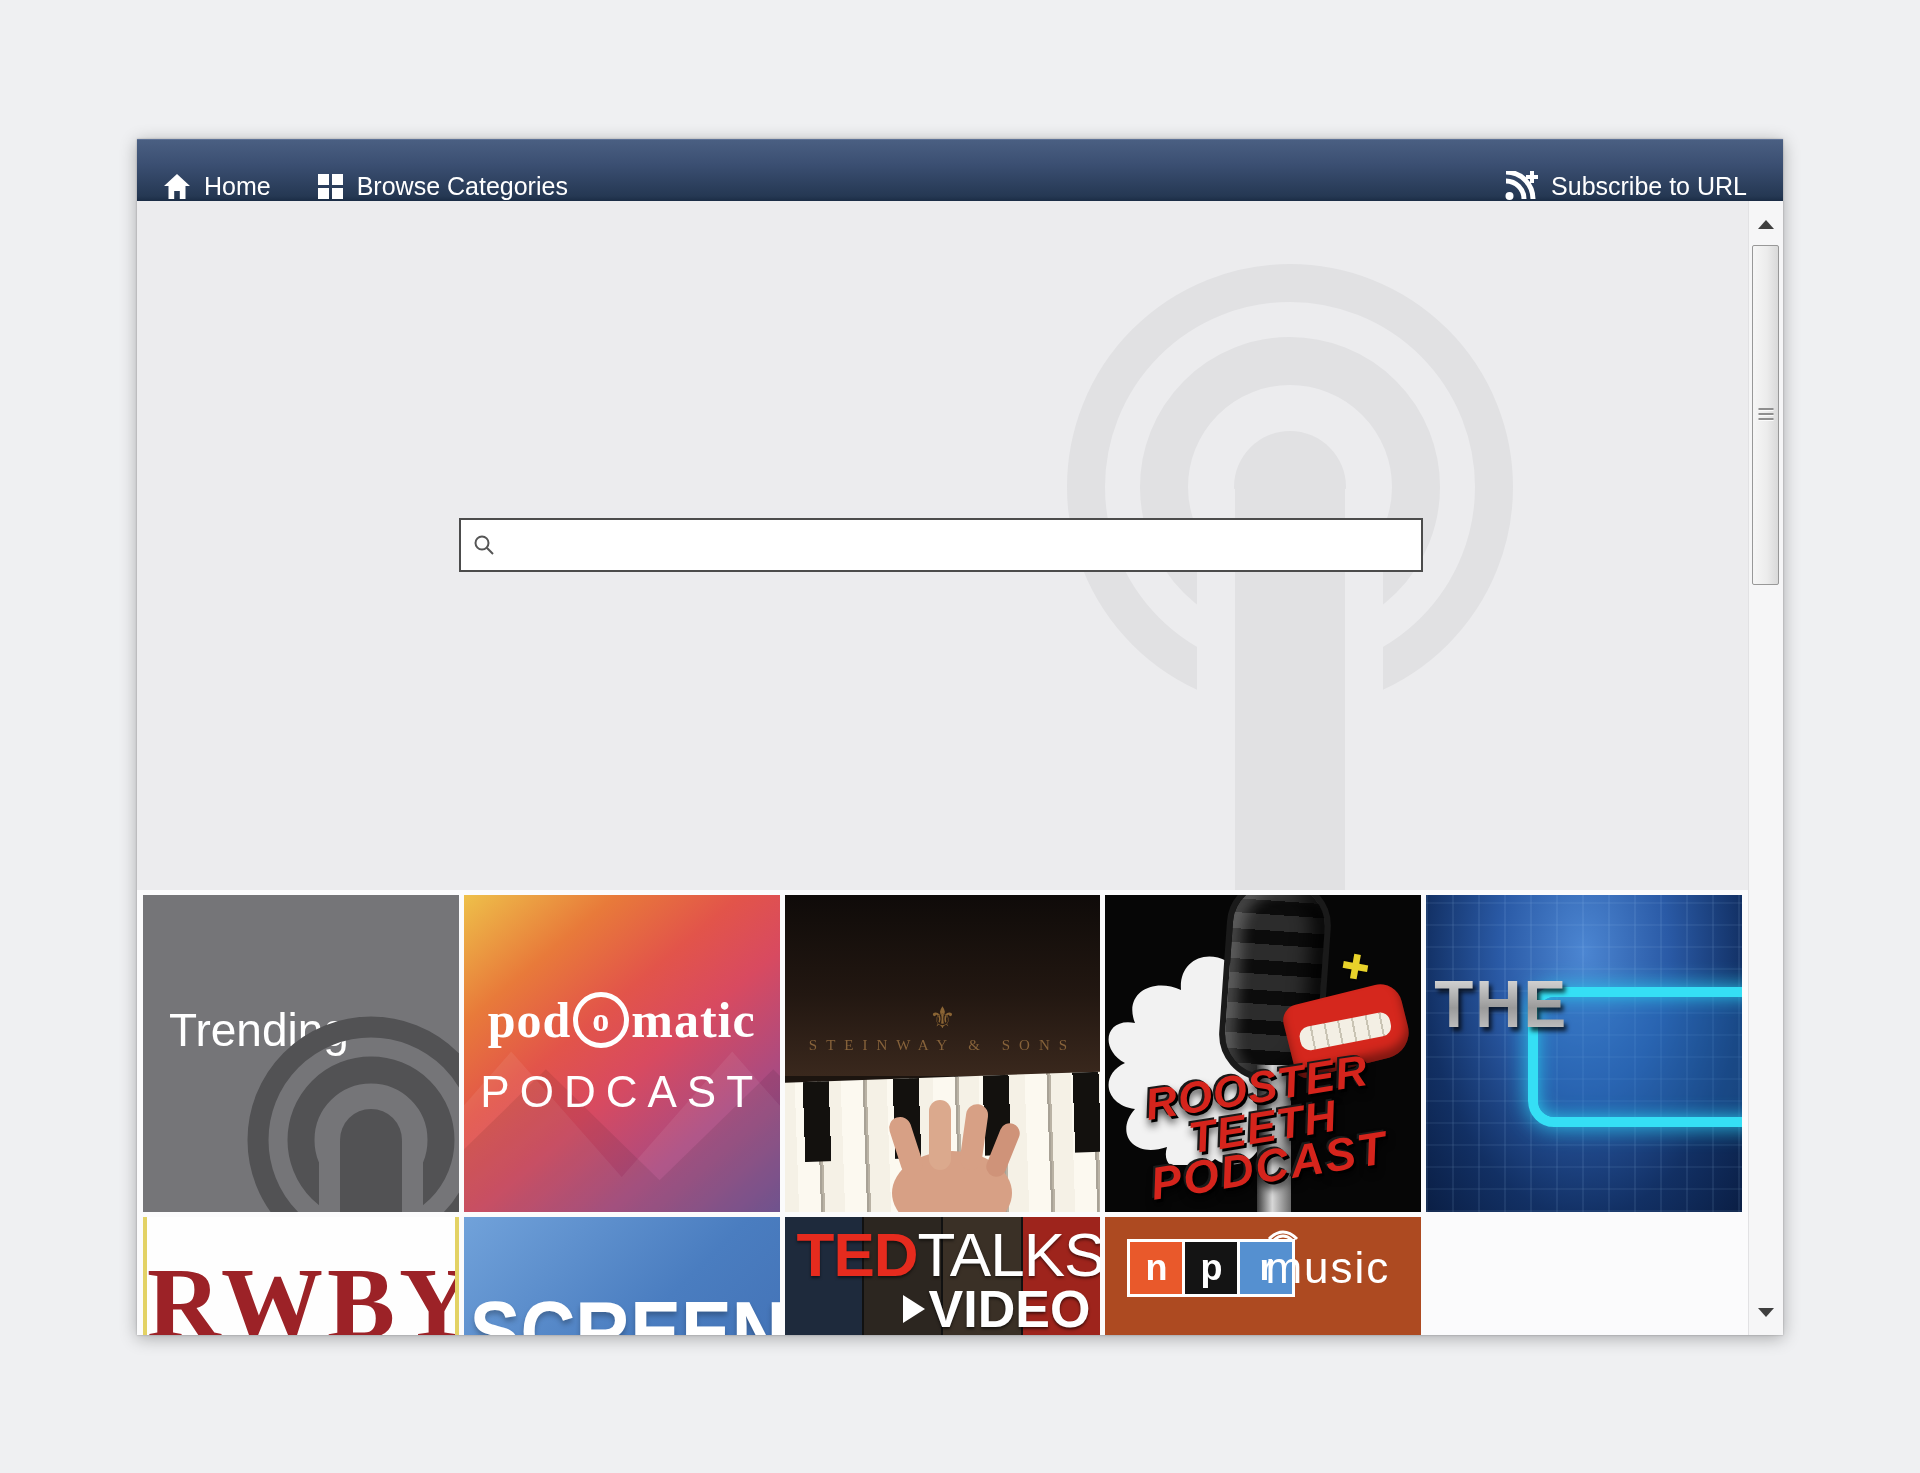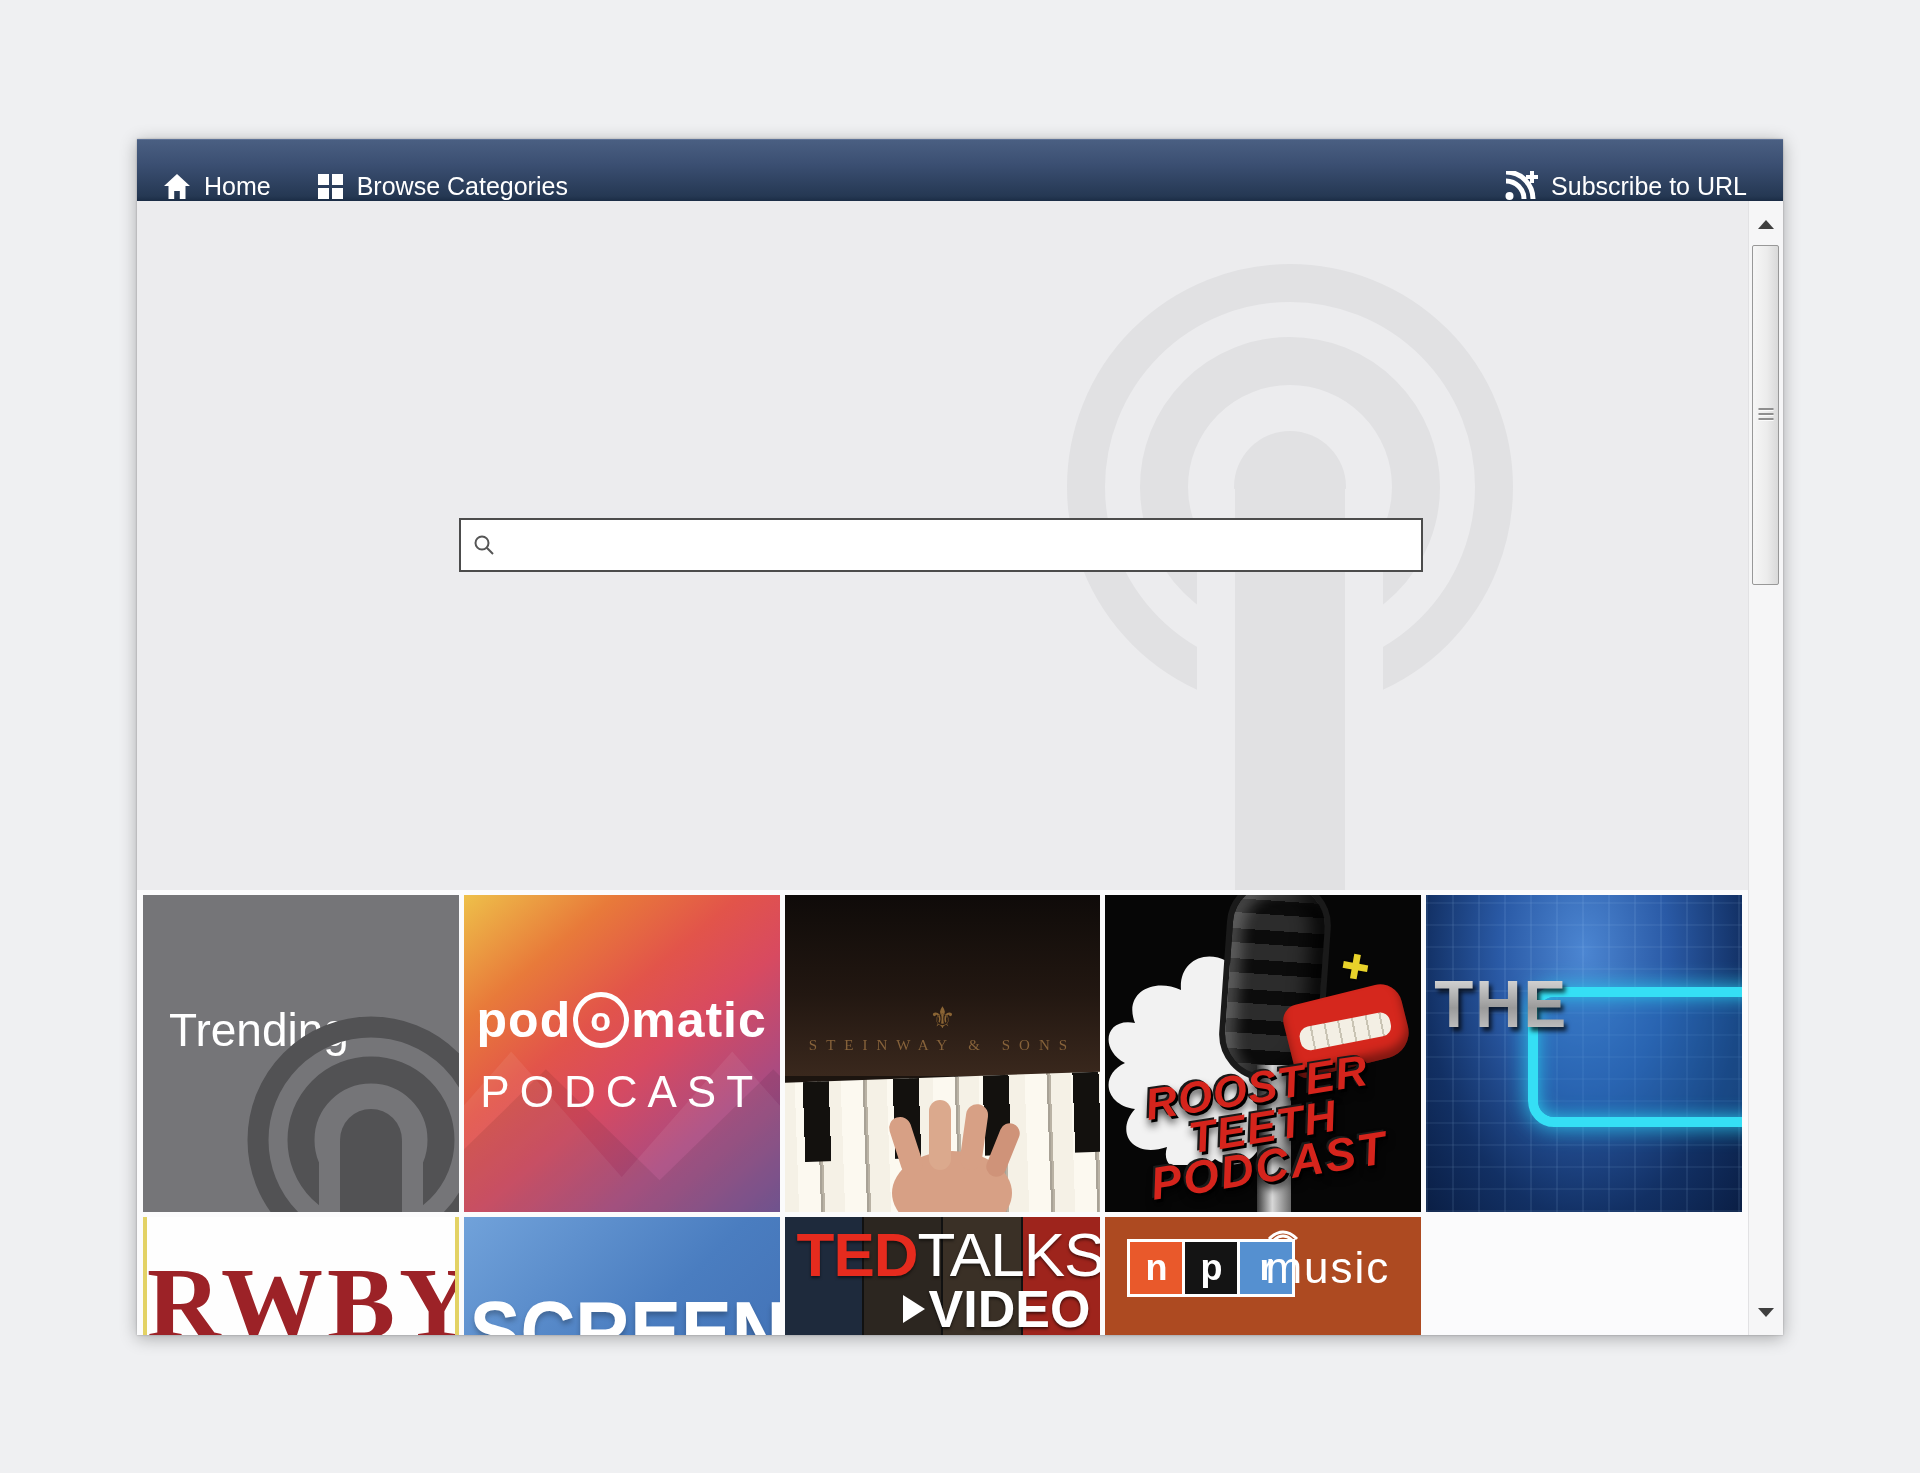--- a/index.html
+++ b/index.html
@@ -61,21 +61,21 @@
   
   .tile.podomatic{
     background:linear-gradient(140deg,#eec04a 0%,#e87a3a 22%,#e2544a 40%,#d84a60 55%,#ab4b80 75%,#6f4f93 100%);
     display:flex;flex-direction:column;align-items:center;justify-content:center;gap:18px;
   }
   .tile.podomatic:before{content:"";position:absolute;left:-20%;top:35%;width:140%;height:120%;
     background:rgba(255,255,255,.07);clip-path:polygon(0 45%,25% 12%,50% 45%,75% 12%,100% 45%,100% 100%,0 100%);}
   .tile.podomatic:after{content:"";position:absolute;left:-10%;top:55%;width:120%;height:100%;
     background:rgba(0,0,0,.08);clip-path:polygon(0 35%,30% 0,60% 35%,90% 0,100% 12%,100% 100%,0 100%);}
   .podo-logo{position:relative;z-index:2;color:#fff;font-size:50px;font-weight:bold;
-    font-family:Liberation Sans, sans-serif;display:flex;align-items:center;letter-spacing:1px;text-align:right;}
+    font-family:Liberation Serif, serif;display:flex;align-items:center;letter-spacing:1px;text-align:right;}
   .podo-o{border:5px solid #fff;border-radius:50%;width:46px;height:46px;display:flex;
     align-items:center;justify-content:center;margin:0 2px;font-size:34px;}
   .podo-sub{position:relative;z-index:2;color:#fff;font-size:44px;letter-spacing:10px;font-weight:400;}
   
   .tile.lisztonian{background:#1c140f;}
   .liszt-top{position:absolute;left:0;top:0;width:100%;height:57%;
     background:linear-gradient(180deg,#0f0b09 0%,#221711 55%,#3a281d 100%);
     display:flex;flex-direction:column;align-items:center;justify-content:flex-end;padding-bottom:6px;box-sizing:border-box;}
   .liszt-lyre{color:#8a6434;font-size:30px;line-height:1;margin-bottom:4px;}
   .liszt-brand{color:#86623a;font-size:15px;letter-spacing:9px;font-family:"Liberation Serif",serif;margin-bottom:16px;white-space:nowrap;}

